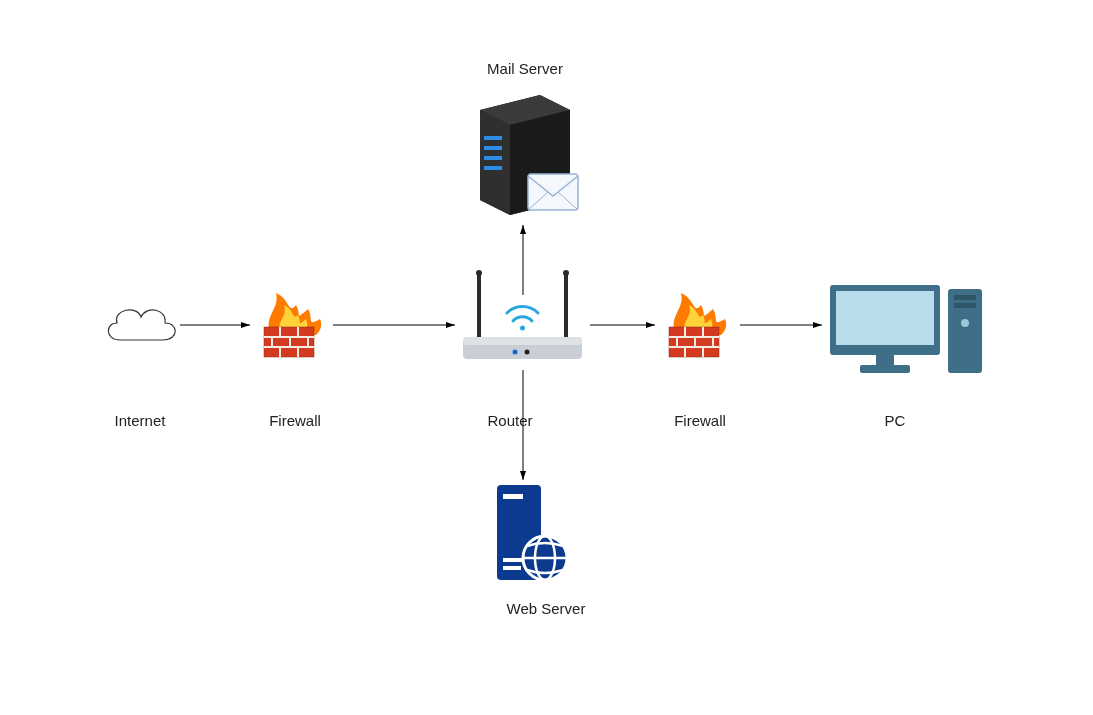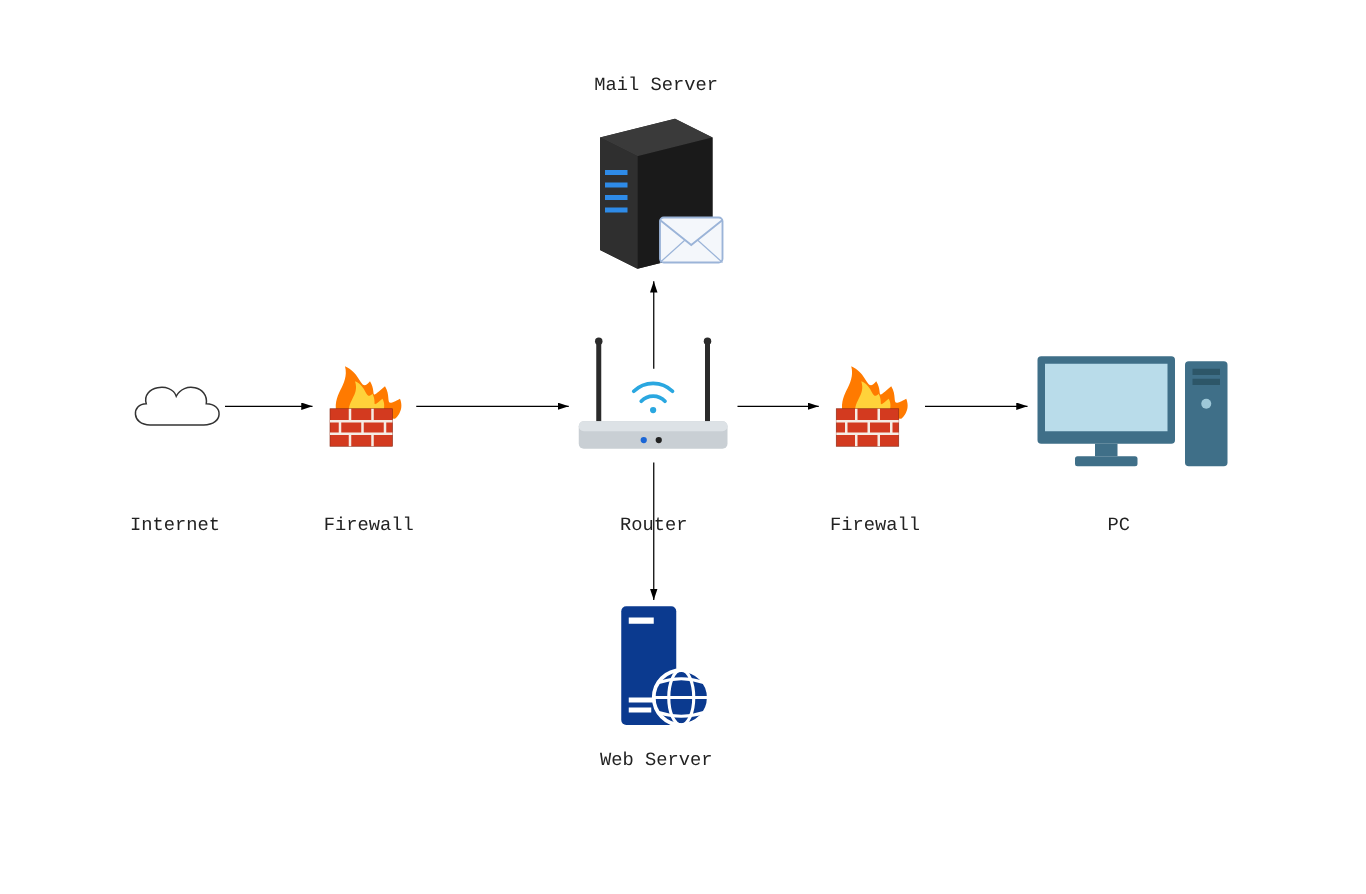--- a/index.html
+++ b/index.html
@@ -21,21 +21,20 @@
   .node {
     position: absolute;
     text-align: center;
   }
   .label {
     position: absolute;
     width: 140px;
     text-align: center;
     font-size: 15px;
     color: #222;
-    font-family: Liberation Mono, monospace;
   }
   svg.conn {
     position: absolute;
     top: 0;
     left: 0;
     width: 1093px;
     height: 715px;
     pointer-events: none;
   }
 </style>
@@ -113,21 +112,21 @@
       <path d="M58 66 a13 13 0 0 1 19 0" fill="none" stroke="#2aa7e0" stroke-width="3" stroke-linecap="round"></path>
       <circle cx="67.5" cy="73" r="2.5" fill="#2aa7e0"></circle>
 
       <rect x="8" y="82" width="119" height="22" rx="4" fill="#c9cfd4"></rect>
       <rect x="8" y="82" width="119" height="8" rx="4" fill="#dde2e6"></rect>
 
       <circle cx="60" cy="97" r="2.5" fill="#1b66d6"></circle>
       <circle cx="72" cy="97" r="2.5" fill="#222"></circle>
     </svg>
   </div>
-  <div class="label" style="left:453px; top:412px;">Router</div>
+  <div class="label" style="left:440px; top:412px;">Router</div>
 
   <div class="node" style="left:655px; top:275px; width:90px; height:90px;">
     <svg width="90" height="90" viewBox="0 0 90 90">
       <path d="M20 58 C14 40 30 34 26 18 C40 24 38 40 46 30 C52 40 44 46 58 34 C64 44 56 52 70 44 C74 54 66 60 66 60 Z" fill="#ff7a00"></path>
       <path d="M30 58 C26 46 38 42 34 30 C44 34 42 46 48 40 C52 48 46 52 56 44 C60 52 54 58 54 58 Z" fill="#ffd23a"></path>
       <g>
         <rect x="14" y="52" width="50" height="30" fill="#d33a1f" stroke="#8a2a15" stroke-width="0.5"></rect>
         <line x1="14" y1="62" x2="64" y2="62" stroke="#f5ece4" stroke-width="2"></line>
         <line x1="14" y1="72" x2="64" y2="72" stroke="#f5ece4" stroke-width="2"></line>
         <line x1="30" y1="52" x2="30" y2="62" stroke="#f5ece4" stroke-width="2"></line>
@@ -191,15 +190,15 @@
       <rect x="18" y="86" width="18" height="4" fill="#ffffff"></rect>
 
       <circle cx="60" cy="78" r="22" fill="#0b3a8f"></circle>
       <circle cx="60" cy="78" r="22" fill="none" stroke="#ffffff" stroke-width="3"></circle>
       <ellipse cx="60" cy="78" rx="10" ry="22" fill="none" stroke="#ffffff" stroke-width="2.5"></ellipse>
       <line x1="38" y1="78" x2="82" y2="78" stroke="#ffffff" stroke-width="2.5"></line>
       <path d="M42 66 Q60 60 78 66" fill="none" stroke="#ffffff" stroke-width="2.5"></path>
       <path d="M42 90 Q60 96 78 90" fill="none" stroke="#ffffff" stroke-width="2.5"></path>
     </svg>
   </div>
-  <div class="label" style="left:455px; top:600px;">Web Server</div>
+  <div class="label" style="left:476px; top:600px;">Web Server</div>
 
 </div>
 
 </body></html>

